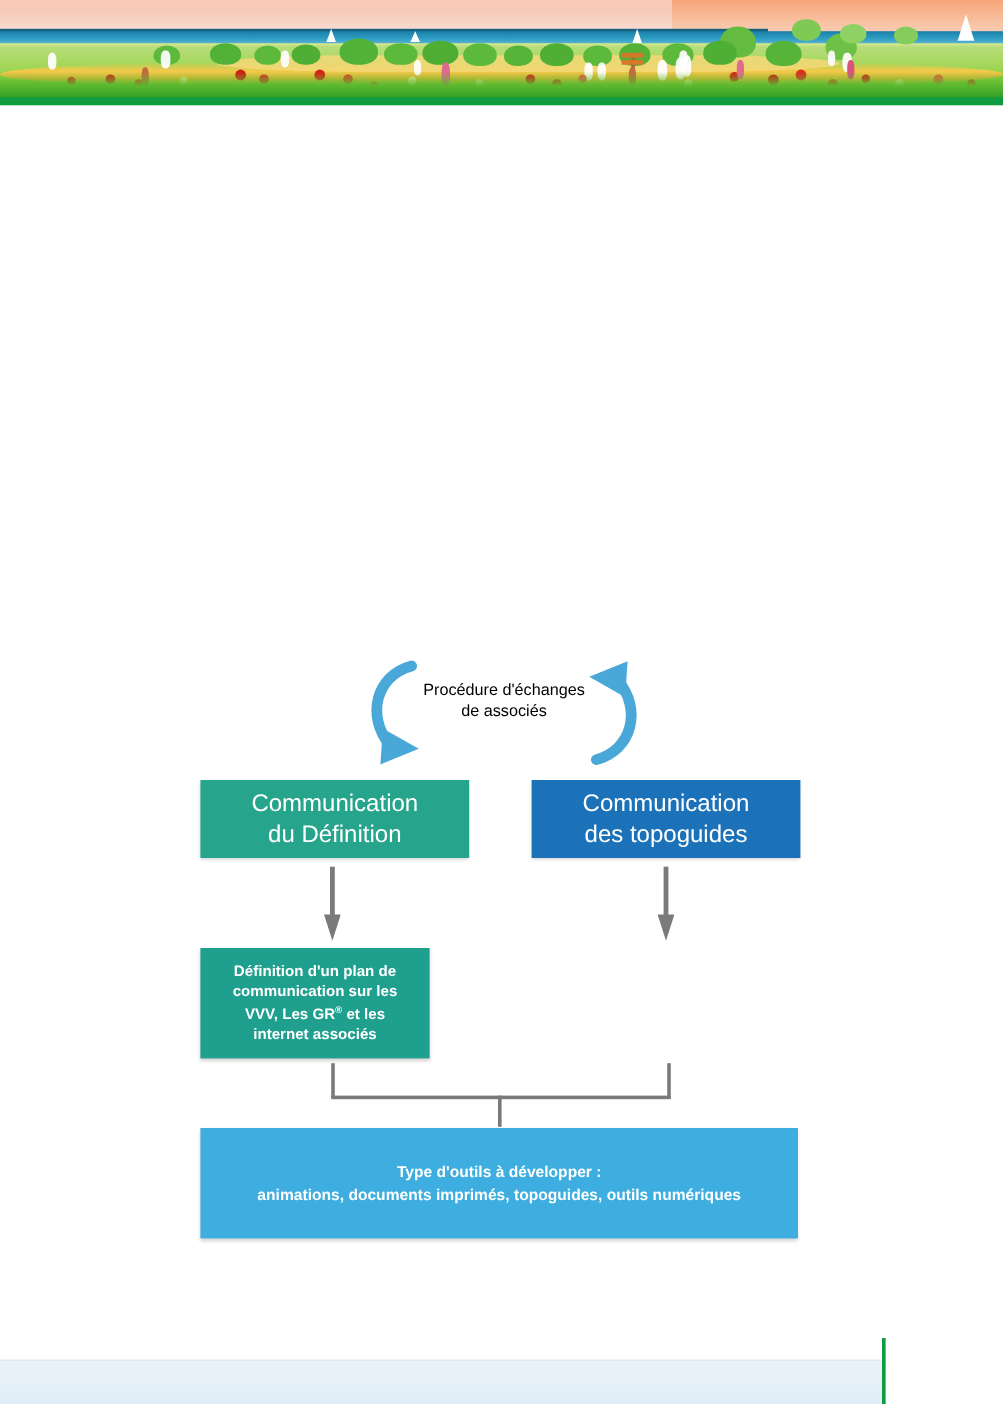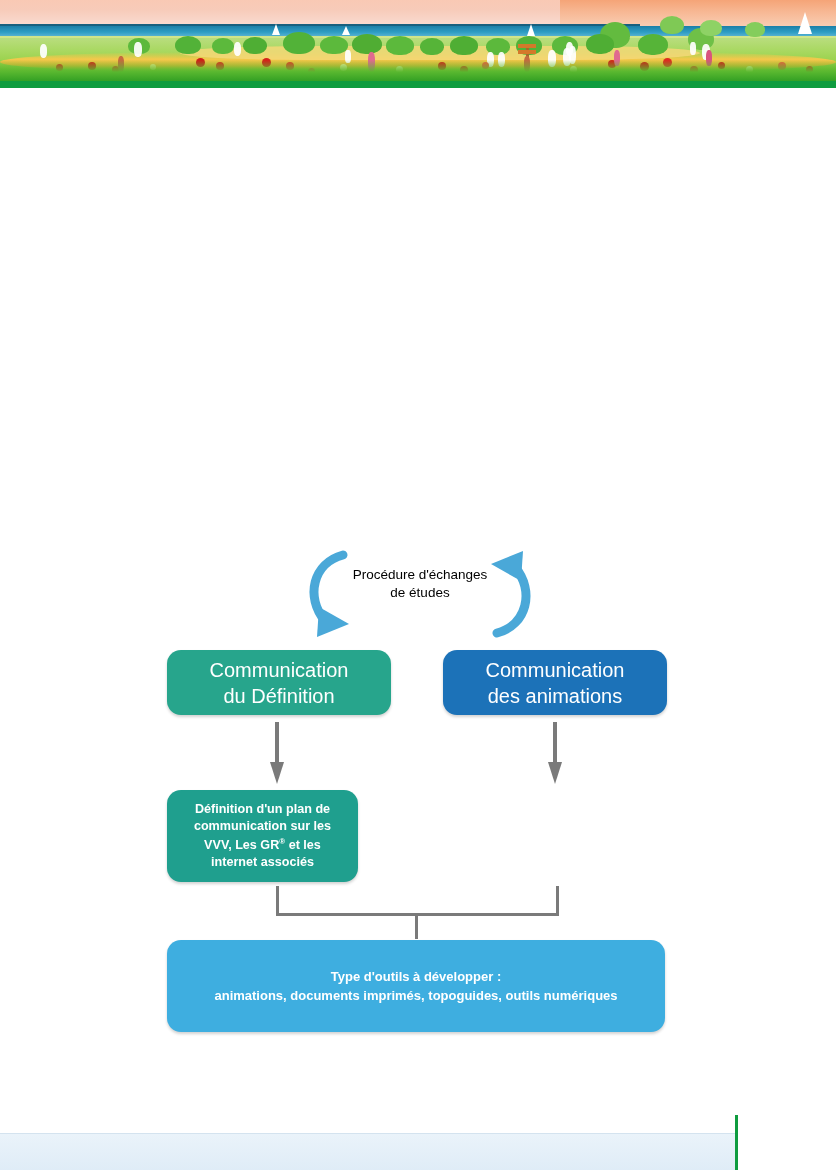--- a/index.html
+++ b/index.html
@@ -107,21 +107,21 @@
   }
 
   .node {
     position: absolute;
     box-sizing: border-box;
     display: flex;
     align-items: center;
     justify-content: center;
     text-align: center;
     color: #ffffff;
-    border-radius: 14px;
+    border-radius: 0;
     box-shadow: 0 2px 3px rgba(0,0,0,.18);
   }
   .node-title {
     font-size: 20px;
     line-height: 26px;
   }
   .node-body {
     font-size: 12.6px;
     line-height: 16.5px;
     font-weight: bold;
@@ -263,34 +263,34 @@
 
     <path d="M 48 10 C 18 18, 10 52, 30 76" fill="none" stroke="#4aa8d8" stroke-width="9" stroke-linecap="round"></path>
     <polygon points="24,62 54,79 22,92" fill="#4aa8d8"></polygon>
 
     <path d="M 202 88 C 232 80, 240 46, 220 22" fill="none" stroke="#4aa8d8" stroke-width="9" stroke-linecap="round"></path>
     <polygon points="226,36 196,19 228,6" fill="#4aa8d8"></polygon>
   </svg>
 
   <div class="cycle-label">
     <div>Procédure d'échanges</div>
-    <div>de études</div>
+    <div>de associés</div>
   </div>
 
   <div class="node" id="node-dept">
     <div class="node-title">
       <div>Communication</div>
       <div>du Définition</div>
     </div>
   </div>
 
   <div class="node" id="node-terr">
     <div class="node-title">
       <div>Communication</div>
-      <div>des animations</div>
+      <div>des topoguides</div>
     </div>
   </div>
 
   <svg class="arrow-down" style="left:270px;top:722px;" width="14" height="62" viewBox="0 0 14 62">
     <rect x="5" y="0" width="4" height="44" fill="#7a7a7a"></rect>
     <polygon points="0,40 14,40 7,62" fill="#7a7a7a"></polygon>
   </svg>
 
   <svg class="arrow-down" style="left:548px;top:722px;" width="14" height="62" viewBox="0 0 14 62">
     <rect x="5" y="0" width="4" height="44" fill="#7a7a7a"></rect>

